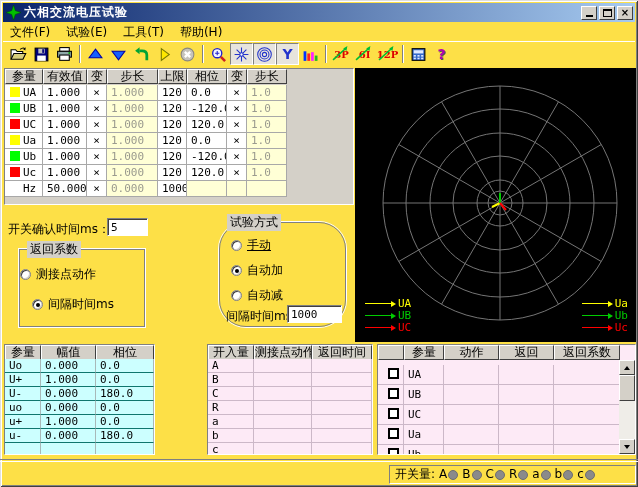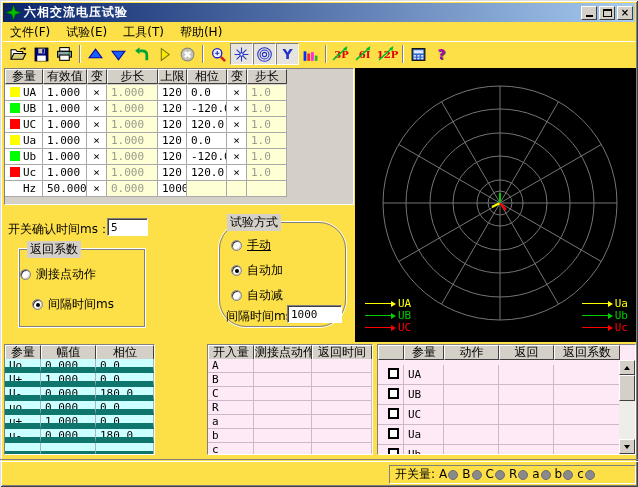--- a/index.html
+++ b/index.html
@@ -91,21 +91,21 @@
   
   .btable { position:absolute; top:344px; height:111px; overflow:hidden;
     border:1px solid; border-color:#808080 #fff #fff #808080; }
   .bt-grid { display:grid; }
   .bt-h { background:#d4d0c8; height:15px; border:1px solid; border-color:#fff #404040 #404040 #fff;
     text-align:center; font-size:12px; line-height:13px; overflow:hidden; white-space:nowrap; }
   .bt-c { font-family:"DejaVu Sans Mono",monospace; font-size:11px; line-height:13px;
     padding-left:4px; overflow:hidden; white-space:nowrap; }
   .seq { left:4px; width:151px; background:#ccffff; }
   .seq .bt-grid { grid-template-columns:36px 55px 58px; grid-auto-rows:14px; }
-  .seq .bt-c { background:#ccffff; border-right:1px solid #a8b8b8; border-bottom:6px solid #0f766e; }
+  .seq .bt-c { background:#ccffff; border-right:1px solid #a8b8b8; border-bottom:1px solid #0f766e; }
   .din { left:207px; width:166px; background:#fdeaf6; }
   .din .bt-grid { grid-template-columns:46px 58px 60px; grid-auto-rows:14px; }
   .din .bt-c { background:#fdeaf6; border-right:1px solid #ccb8c8; border-bottom:1px solid #ccb8c8; }
   .res { left:377px; width:259px; background:#fdeaf6; }
   .res .bt-grid { grid-template-columns:26px 40px 55px 55px 66px; grid-auto-rows:20px; }
   .res .bt-c { background:#fdeaf6; border-right:1px solid #ccb8c8; border-bottom:1px solid #ccb8c8;
     line-height:19px; }
   .chk { width:11px; height:11px; border:2px solid #000; background:#fff; margin:3px 0 0 6px; }
   .vscroll { position:absolute; right:0; top:15px; bottom:0; width:16px; background:#efede8; }
   .sbtn { position:absolute; left:0; width:16px; height:15px; background:#d4d0c8;

